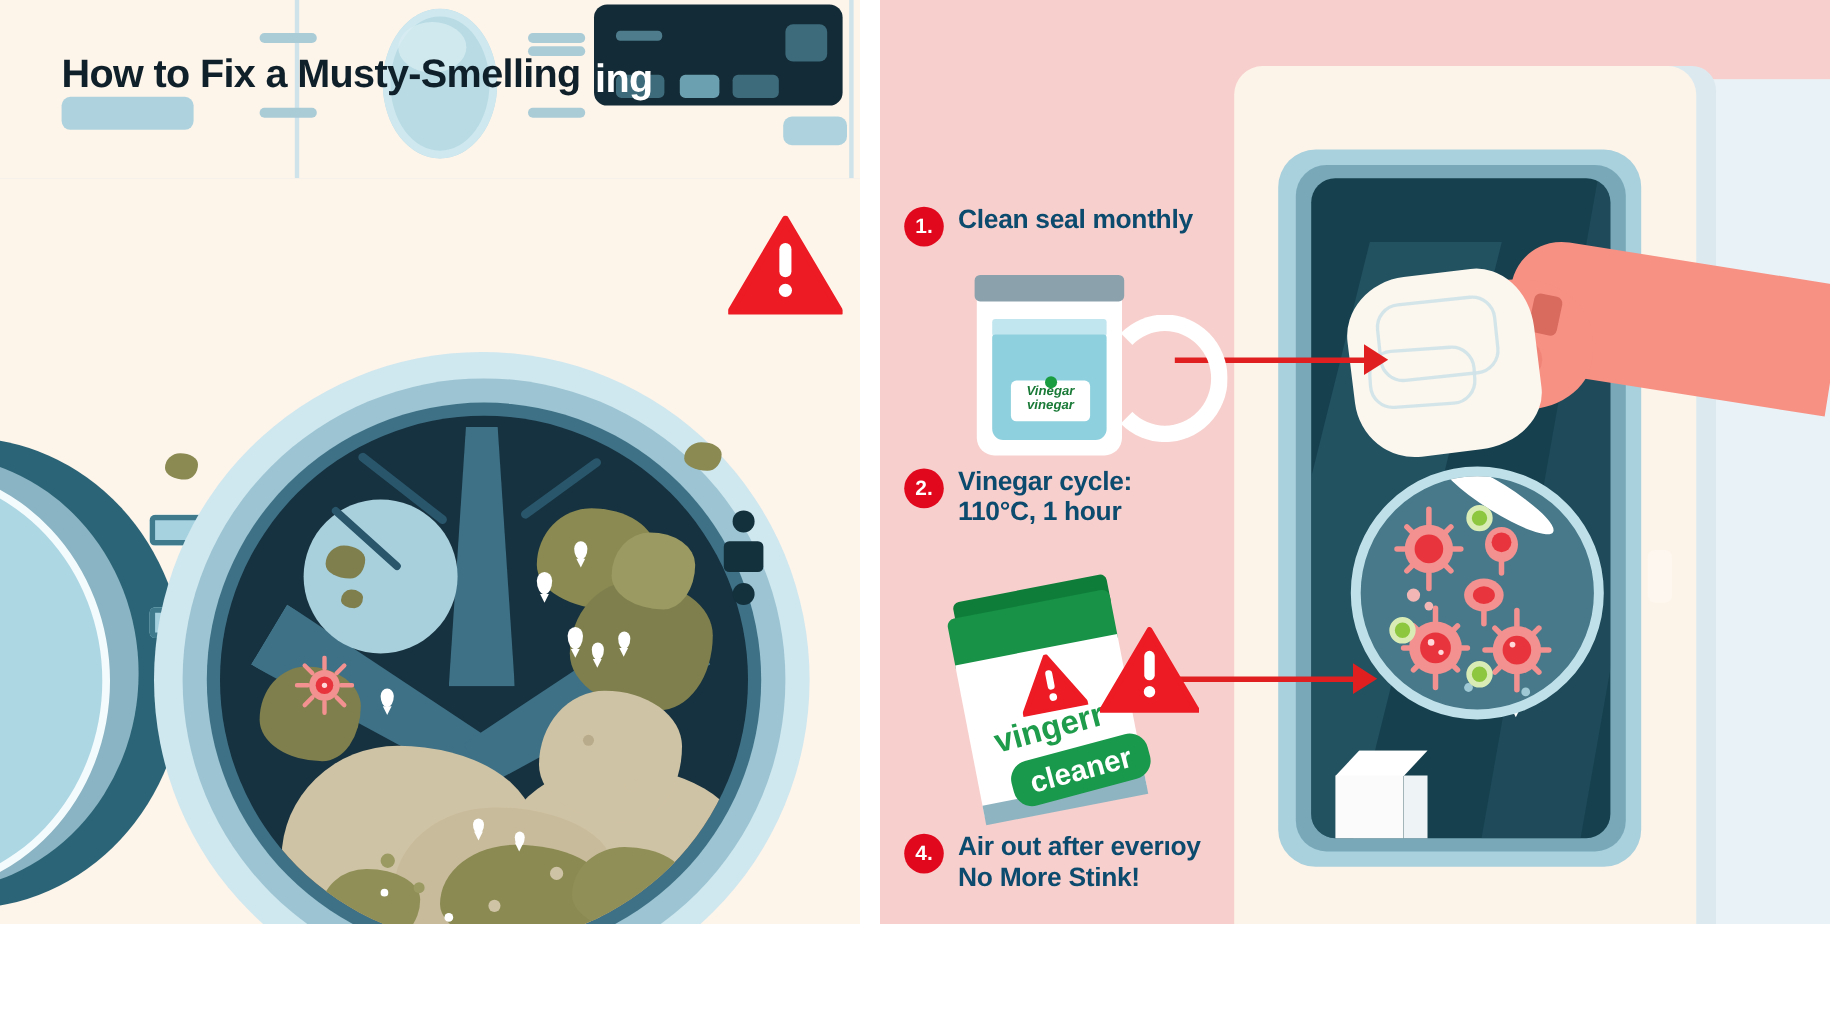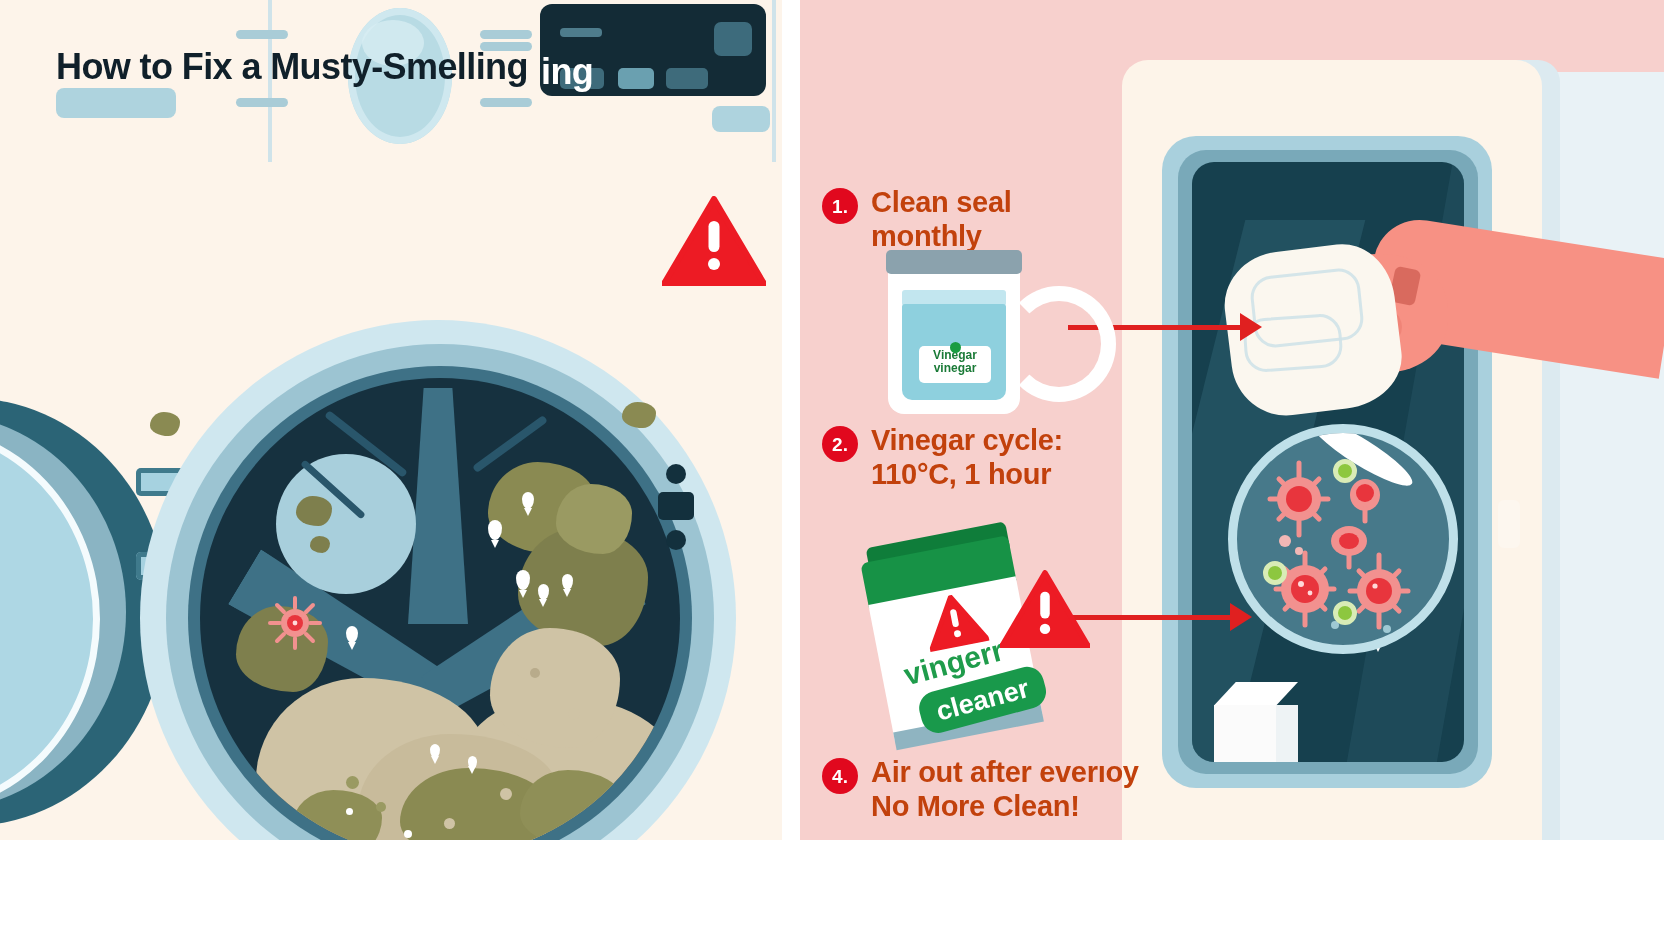--- a/index.html
+++ b/index.html
@@ -74,21 +74,21 @@
   .rp-door-frame2{position:absolute;left:378px;top:150px;width:300px;height:624px;border-radius:28px;background:#79a9b9;}
   .rp-door-glass{position:absolute;left:392px;top:162px;width:272px;height:600px;border-radius:22px;background:#16404e;overflow:hidden;}
   .glass-sheen{position:absolute;background:#2d5f6f;opacity:.55;}
   .rp-handle{position:absolute;left:698px;top:500px;width:22px;height:48px;border-radius:6px;background:#fdf7ef;}
 
   
   .step{position:absolute;display:flex;align-items:flex-start;gap:13px;}
   .badge{flex:0 0 auto;width:36px;height:36px;border-radius:50%;background:#e1081e;color:#fff;
          font-weight:bold;font-size:19px;display:flex;align-items:center;justify-content:center;
          line-height:1;margin-top:2px;}
-  .steptext{color:#c2410c;font-weight:bold;font-size:29px;line-height:1.16;letter-spacing:-.3px;
+  .steptext{color:#0c4a6e;font-weight:bold;font-size:24px;line-height:1.16;letter-spacing:-.3px;
             white-space:pre-line;}
 
   
   .mug-body{position:absolute;background:#ffffff;border-radius:6px 6px 16px 16px;}
   .mug-lid{position:absolute;border-radius:5px;background:#8ba2ad;}
   .mug-liquid{position:absolute;background:#8ed0de;border-radius:3px 3px 10px 10px;}
   .mug-liq-top{position:absolute;background:#c2e6ef;border-radius:3px;}
   .mug-handle{position:absolute;border:15px solid #ffffff;border-left-color:transparent;
               border-radius:50%;background:transparent;}
   .mug-label{position:absolute;background:#ffffff;border-radius:5px;text-align:center;
@@ -379,21 +379,21 @@
     <div class="arrow-head" style="left:440px;top:313px;"></div>
 
     <div class="arrow-line" style="left:268px;top:615px;width:166px;"></div>
     <div class="arrow-head" style="left:430px;top:603px;"></div>
 
     <div class="step" style="left:22px;top:186px;width:300px;">
       <div class="badge">1.</div>
       <div class="steptext">Clean seal monthly</div>
     </div>
 
-    <div style="position:absolute;left:80px;top:250px;width:260px;height:160px;">
+    <div style="position:absolute;left:80px;top:250px;width:260px;height:160px;font-style:italic;">
       <div class="mug-handle" style="left:122px;top:36px;width:84px;height:86px;"></div>
       <div class="mug-body" style="left:8px;top:14px;width:132px;height:150px;"></div>
       <div class="mug-lid" style="left:6px;top:0px;width:136px;height:24px;"></div>
       <div class="mug-liq-top" style="left:22px;top:40px;width:104px;height:16px;"></div>
       <div class="mug-liquid" style="left:22px;top:54px;width:104px;height:96px;"></div>
       <div class="mug-label" style="left:39px;top:96px;width:72px;height:34px;font-size:12px;padding-top:3px;">
         <div>Vinegar</div>
         <div>vinegar</div>
       </div>
       <div style="position:absolute;left:70px;top:92px;width:11px;height:11px;border-radius:50%;background:#1a9c41;"></div>
@@ -425,16 +425,16 @@
       <svg width="90" height="78" viewBox="0 0 104 90" aria-hidden="true">
         <path d="M52 3 L101 86 Q103 89 99 89 L5 89 Q1 89 3 86 Z" fill="#ed1b24" stroke="#ed1b24" stroke-width="6" stroke-linejoin="round"></path>
         <rect x="46.5" y="25" width="11" height="31" rx="5.5" fill="#ffffff"></rect>
         <circle cx="52" cy="68" r="6" fill="#ffffff"></circle>
       </svg>
     </div>
 
     <div class="step" style="left:22px;top:756px;width:330px;">
       <div class="badge">4.</div>
       <div class="steptext">Air out after everıoy
-No More Clean!</div>
+No More Stink!</div>
     </div>
   </div>
 </div>
 
 </body></html>

